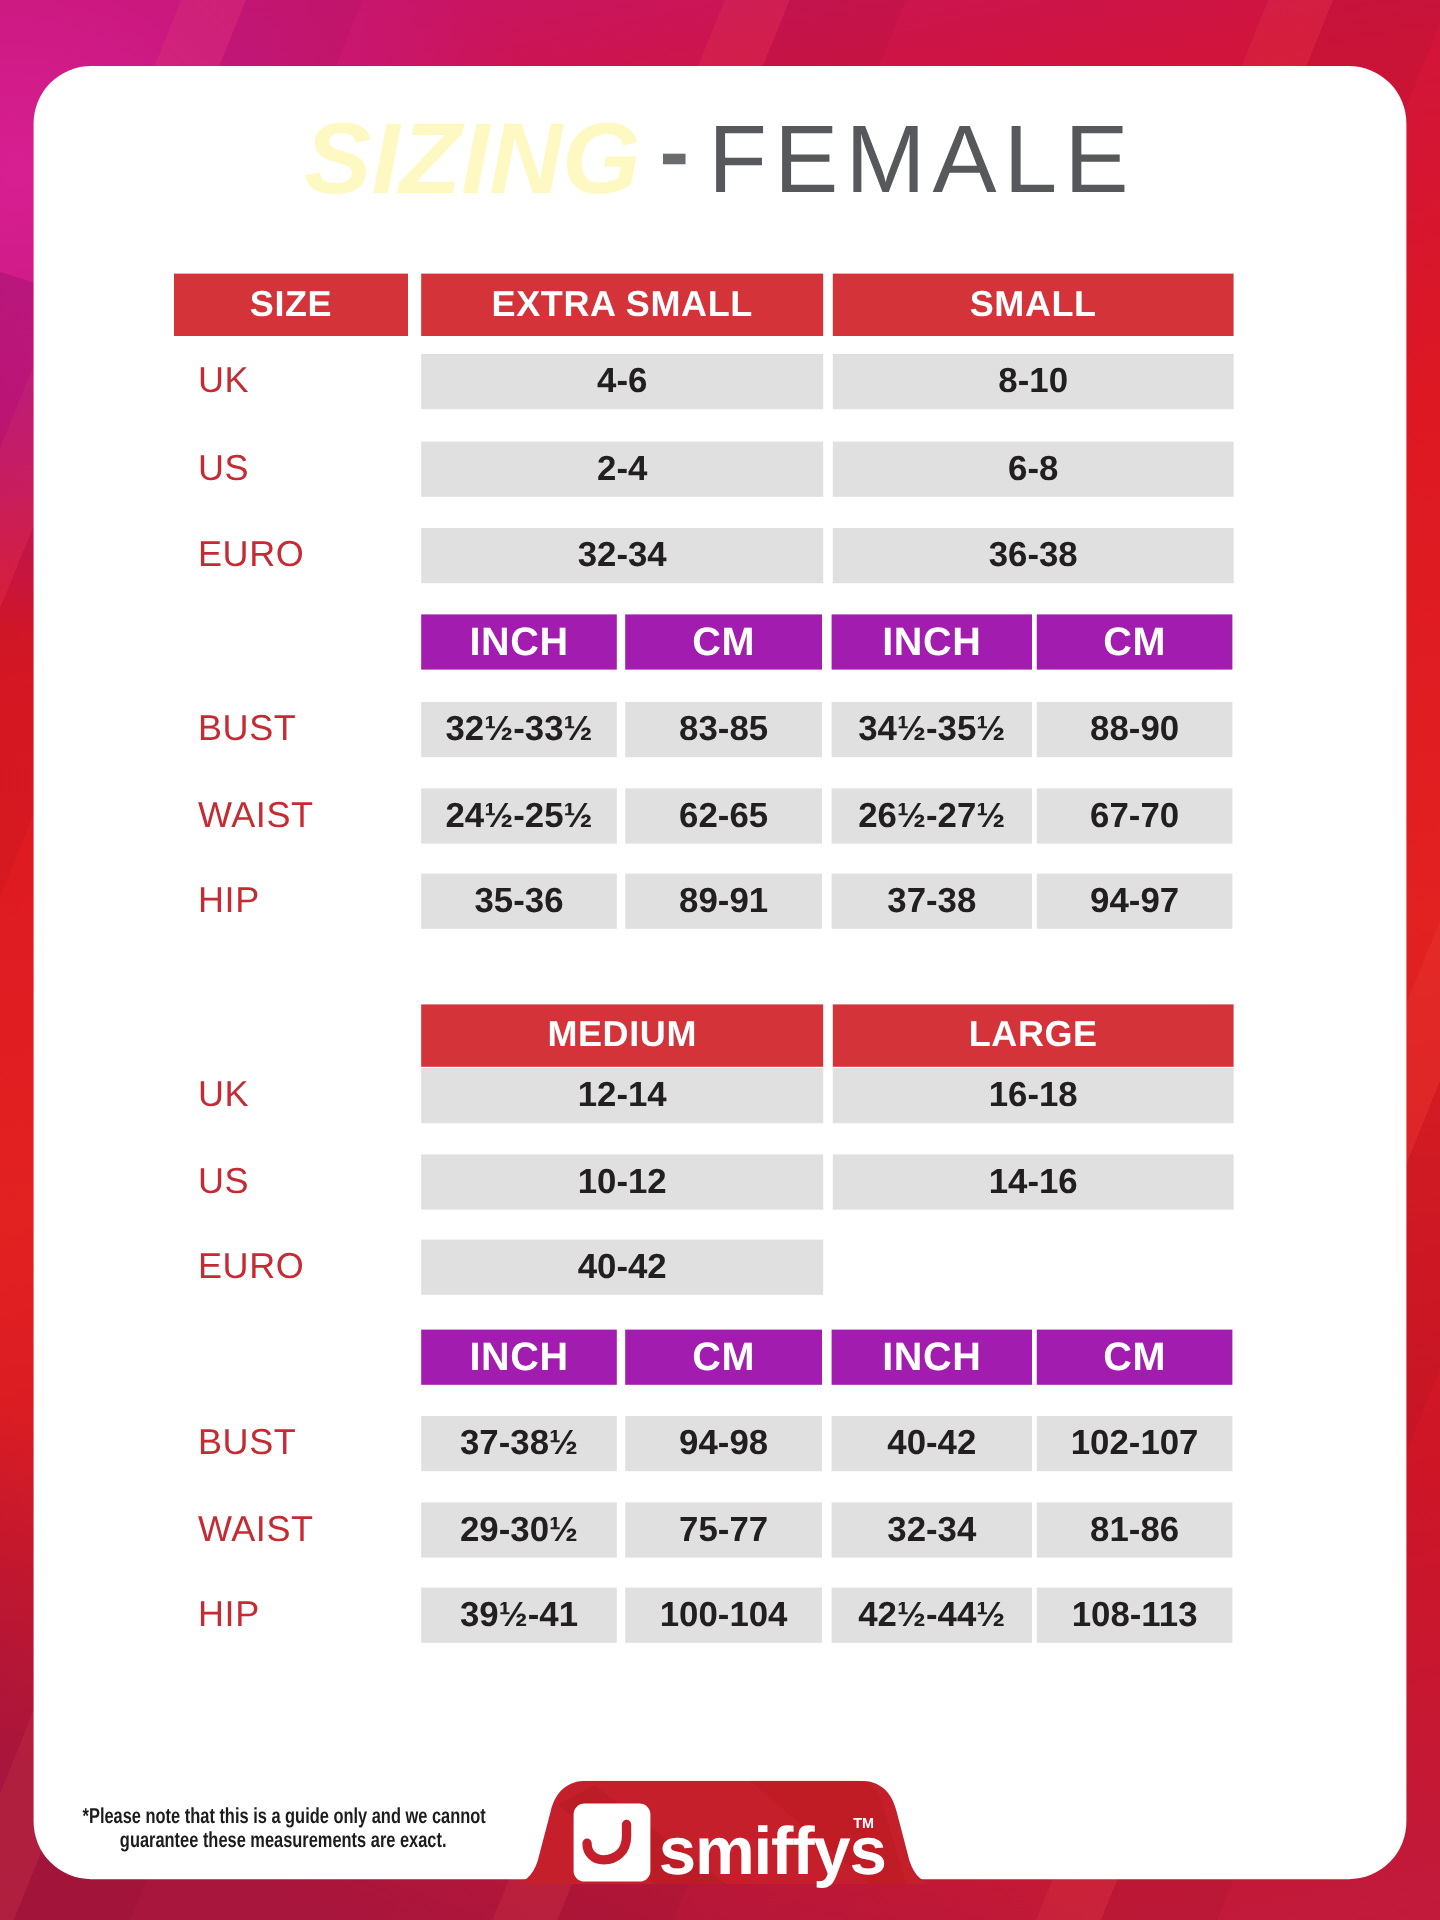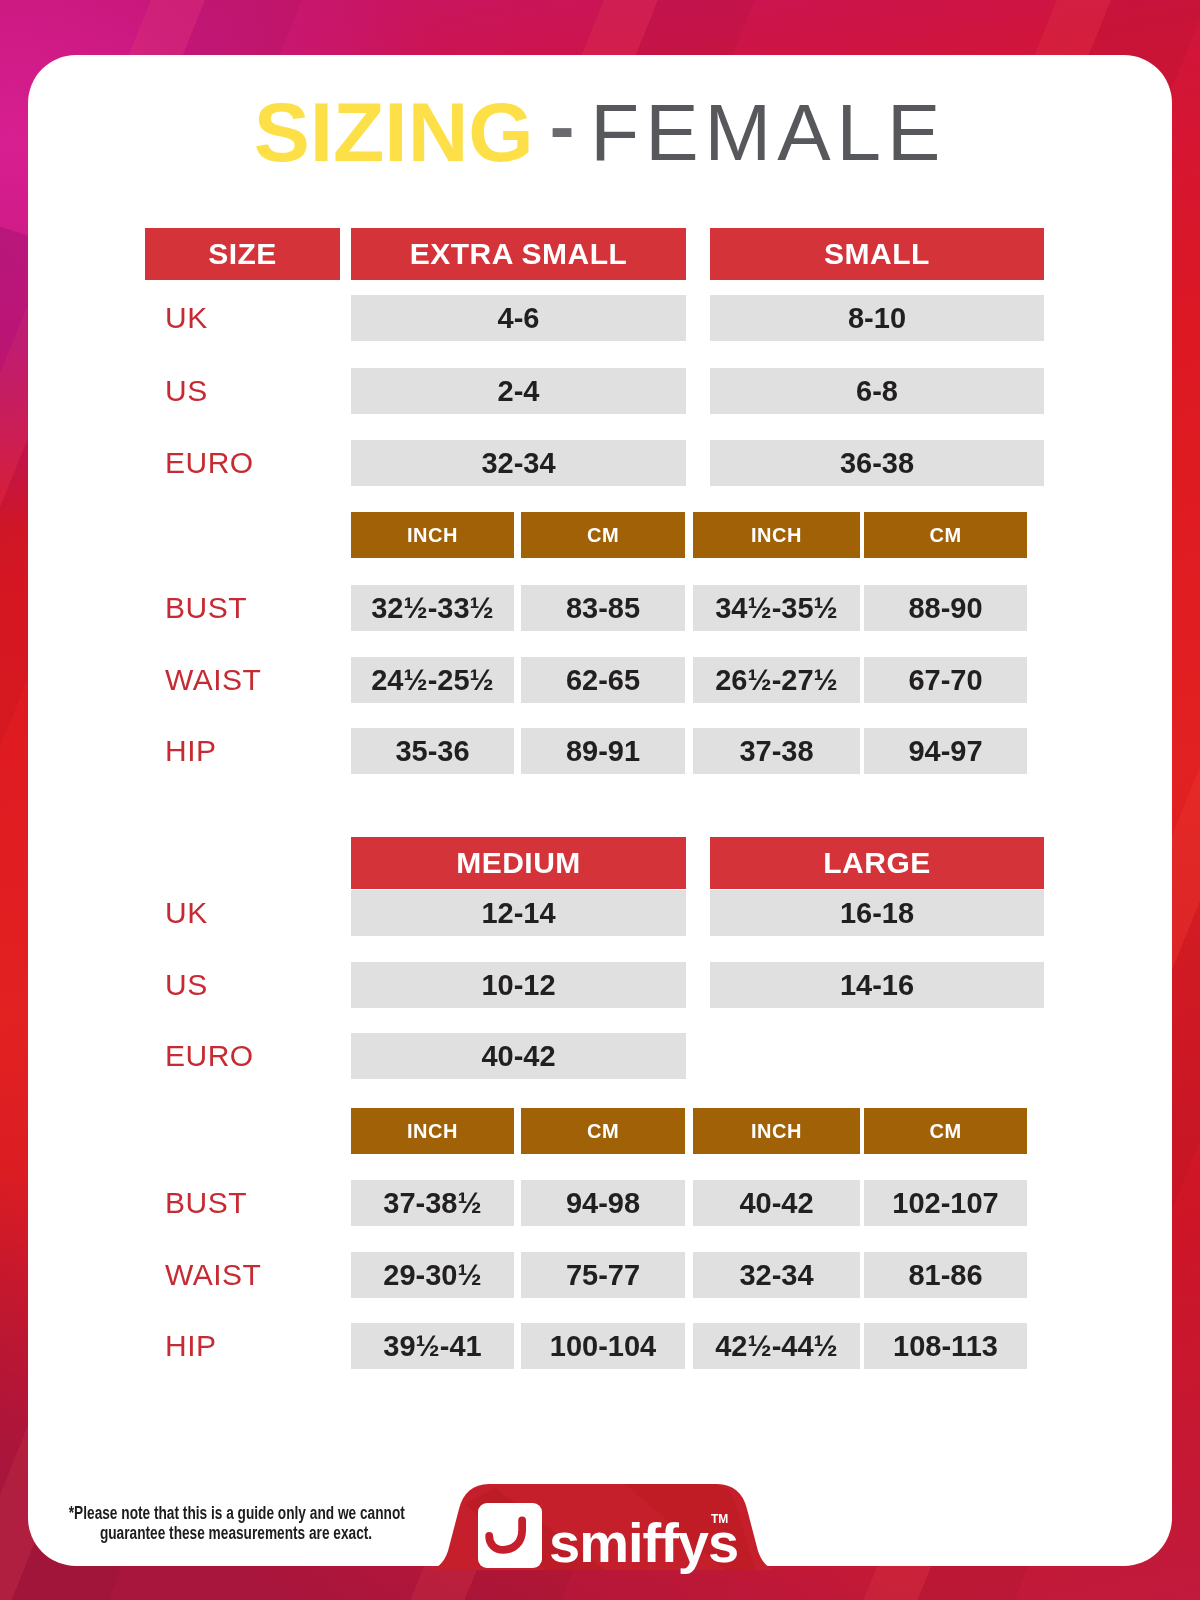--- a/index.html
+++ b/index.html
@@ -16,39 +16,39 @@
   .bg::before{content:"";position:absolute;inset:0;opacity:.18;
     background:repeating-linear-gradient(112deg, rgba(255,255,255,0) 0 140px, rgba(255,120,80,.55) 140px 190px, rgba(80,0,20,.35) 190px 280px, rgba(255,255,255,0) 280px 420px);}
   .bg::after{content:"";position:absolute;left:-140px;top:260px;width:420px;height:420px;opacity:.35;
     background:linear-gradient(135deg, rgba(120,10,90,.9), rgba(120,10,90,0) 60%);transform:rotate(18deg);}
 
   
   .card{position:absolute;left:28px;top:55px;width:1144px;height:1511px;background:#ffffff;border-radius:48px;}
 
   
   .title{position:absolute;left:0;top:84px;width:1200px;display:flex;justify-content:center;align-items:center;}
-  .t-main{color:#fde047;font-size:84px;font-weight:800;letter-spacing:0;}
+  .t-main{color:#fef9c3;font-size:84px;font-weight:800;letter-spacing:0;font-style:italic;}
   .t-dash{color:#6a6b6e;font-size:74px;font-weight:600;margin:0 16px;transform:translateY(-6px);}
   .t-sub{color:#57585c;font-size:80px;font-weight:300;letter-spacing:6px;}
 
   
   .size-table{position:absolute;width:890px;left:145px;}
   .t1{top:228px;height:550px;}
   .t2{top:825px;height:548px;}
   .row{position:absolute;left:0;width:890px;height:46px;}
   .row.hdr-row{height:52px;}
   .cell{position:absolute;top:0;bottom:0;display:flex;align-items:center;justify-content:center;}
   .redbox{background:#d4333a;color:#ffffff;font-size:30px;font-weight:700;letter-spacing:.5px;}
   .graycell{background:#e0e0e1;color:#221f20;font-size:29px;font-weight:700;}
-  .unitbox{background:#a16207;color:#ffffff;font-size:20px;font-weight:700;letter-spacing:.5px;}
+  .unitbox{background:#a21caf;color:#ffffff;font-size:33px;font-weight:700;letter-spacing:.5px;}
   .lblcell{color:#c62b33;font-size:30px;font-weight:400;justify-content:flex-start;letter-spacing:.5px;}
   .c-lbl{left:20px;width:180px;}
   .c-sizehdr{left:0;width:195px;}
   .c-g1{left:206px;width:335px;}
-  .c-g2{left:549px;width:334px;margin-left:16px;}
+  .c-g2{left:549px;width:334px;}
   .c-i1{left:206px;width:163px;}
   .c-c1{left:376px;width:164px;}
   .c-i2{left:548px;width:167px;}
   .c-c2{left:719px;width:163px;}
 
   
   .note{position:absolute;left:16px;top:1503px;width:440px;text-align:center;color:#1d1b1c;
     font-size:18px;font-weight:700;line-height:20px;transform:scaleX(.76);transform-origin:center top;}
   .note div{white-space:nowrap;}
 

